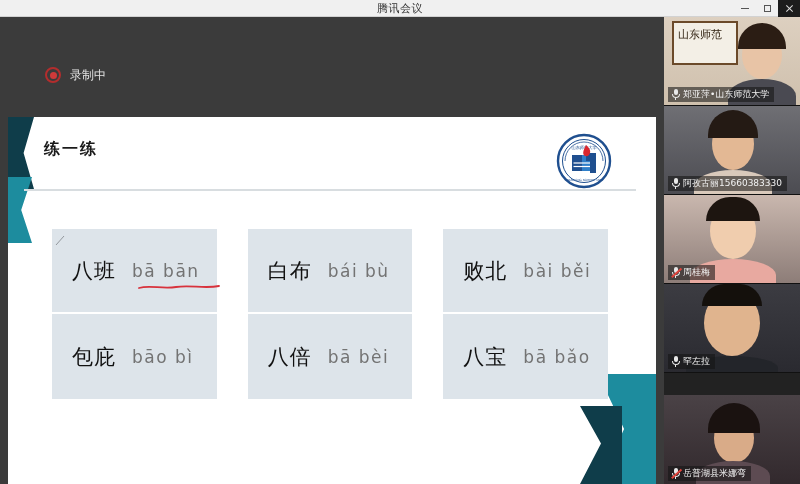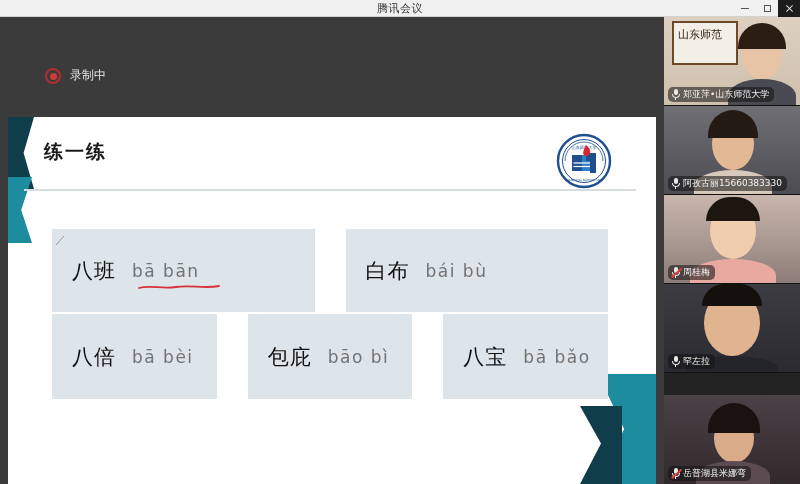--- a/index.html
+++ b/index.html
@@ -33,21 +33,21 @@
 
   
   #stage{
     position:absolute; left:0; top:17px; width:664px; height:467px;
     background:#3b3b3b;
   }
 
   
   #recording{
     position:absolute; left:10px; top:50px;
-    display:flex; align-items:flex-end; gap:9px;padding-left:35px;
+    display:flex; align-items:flex-start; gap:9px;padding-left:35px;
   }
   #recording .dot{
     width:16px; height:16px; border-radius:50%;
     border:2px solid #b32d2d; background:#3b3b3b;
     display:flex; align-items:center; justify-content:center;
   }
   #recording .dot:after{
     content:""; width:7px; height:7px; border-radius:50%; background:#cf3a3a;
   }
   #recording .rec-label{
@@ -78,21 +78,21 @@
     clip-path:polygon(100% 0, 100% 100%, 0 100%, 45% 50%, 0 0);
   }
   .deco-br-dark{
     position:absolute; right:34px; bottom:0; width:42px; height:78px;
     background:#0f3d4a;
     clip-path:polygon(100% 0, 100% 100%, 0 100%, 50% 48%, 0 0);
   }
 
   #slide-title{
     position:absolute; left:36px; top:22px;
-    font-size:19px; font-weight:bold; color:#1a1a1a; letter-spacing:2px;
+    font-size:16px; font-weight:bold; color:#1a1a1a; letter-spacing:2px;
     font-family:"DejaVu Sans","Liberation Sans",sans-serif;
   }
   #title-rule{
     position:absolute; left:16px; top:72px; width:612px; height:2px; background:#d8dde0;
   }
 
   
   #logo{ position:absolute; right:44px; top:16px; width:56px; height:56px; }
 
   
@@ -135,21 +135,21 @@
   }
   .vtile{
     position:relative; width:152px; height:93.4px;
     background:#2b2b2b; overflow:hidden;
     border-bottom:1px solid #111;
   }
   .vbg{ position:absolute; inset:0; }
   .namebar{
     position:absolute; left:4px; bottom:3px;
     display:flex; align-items:center; gap:3px;
-    background:rgba(20,20,20,.58); padding:1px 5px 1px 3px; border-radius:5px;
+    background:rgba(20,20,20,.58); padding:1px 5px 1px 3px; border-radius:0;
     max-width:126px;
     justify-content:flex-end;
   }
   .namebar .nm{
     font-size:9px; color:#f2f2f2; white-space:nowrap; overflow:hidden;
     font-family:"DejaVu Sans","Liberation Sans",sans-serif;
   }
   .mic{ position:relative; width:9px; height:11px; flex:0 0 auto; }
   .mic .cap{
     position:absolute; left:2.5px; top:0; width:4px; height:6px;
@@ -243,33 +243,39 @@
           </div>
         </div>
 
         <div class="wt-cell">
           <div class="cell-wrap">
             <span class="hanzi">白布</span>
             <span class="pinyin">bái bù</span>
           </div>
         </div>
 
+        <div class="wt-cell">
+          <div class="cell-wrap">
+            <span class="hanzi">败北</span>
+            <span class="pinyin">bài běi</span>
+          </div>
+        </div>
       </div>
 
       <div class="wt-row">
+        <div class="wt-cell">
+          <div class="cell-wrap">
+            <span class="hanzi">包庇</span>
+            <span class="pinyin">bāo bì</span>
+          </div>
+        </div>
         <div class="wt-cell">
           <div class="cell-wrap">
             <span class="hanzi">八倍</span>
             <span class="pinyin">bā bèi</span>
-          </div>
-        </div>
-        <div class="wt-cell">
-          <div class="cell-wrap">
-            <span class="hanzi">包庇</span>
-            <span class="pinyin">bāo bì</span>
           </div>
         </div>
         <div class="wt-cell">
           <div class="cell-wrap">
             <span class="hanzi">八宝</span>
             <span class="pinyin">bā bǎo</span>
           </div>
         </div>
       </div>
 

